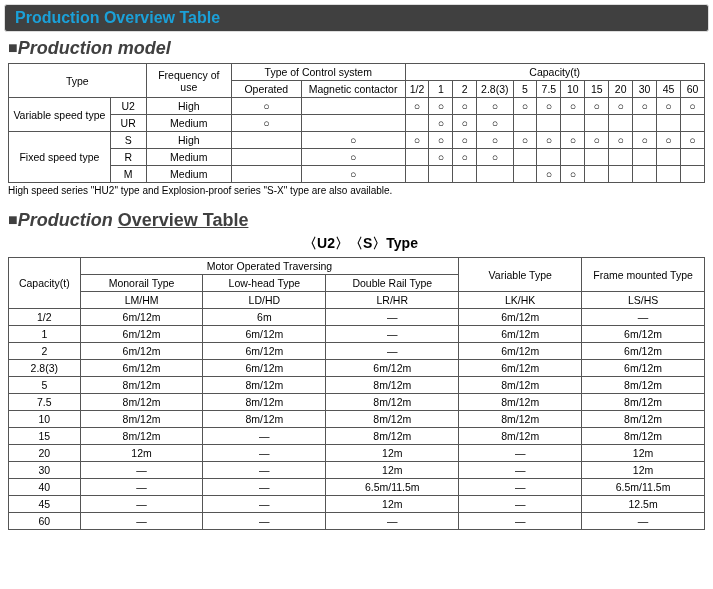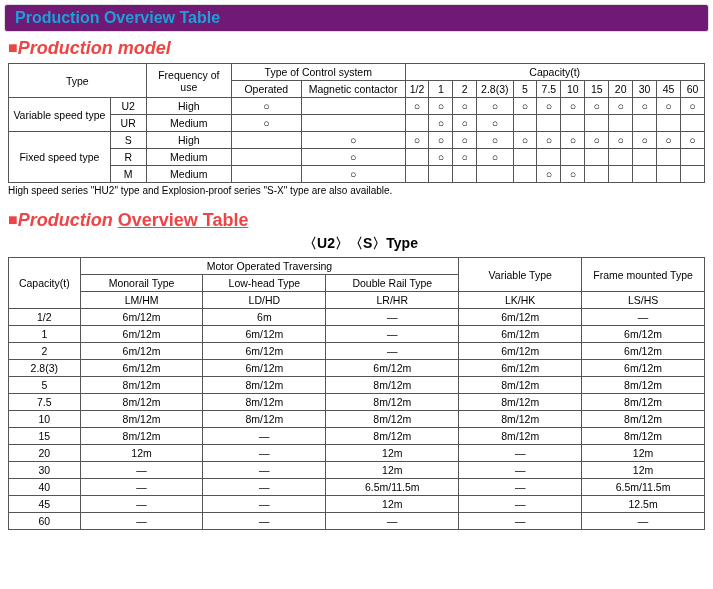--- a/index.html
+++ b/index.html
@@ -6,37 +6,37 @@
   body {
     margin: 0;
     padding: 0;
     font-family: Arial, Helvetica, sans-serif;
     font-size: 11px;
     color: #000;
     background: #fff;
     width: 713px;
   }
   .title-bar {
-    background: #701a75;
+    background: #404040;
     border: 1px solid #ddd;
     border-radius: 3px;
     padding: 4px 10px;
     margin: 4px 4px 4px 4px;
   }
   .title-bar span {
     color: #1ba0d8;
     font-size: 16px;
     font-weight: bold;
   }
   .section-heading {
     font-size: 18px;
     font-weight: bold;
     font-style: italic;
     margin: 6px 0 4px 8px;
-    color: #ef4444;
+    color: #404040;
   }
   .section-heading .sq {
     font-style: normal;
     font-size: 16px;
     display: inline-block;
     vertical-align: 1px;
   }
   .section-heading .roman { font-style: normal; text-decoration: underline; }
   .subheading {
     font-size: 14px;

